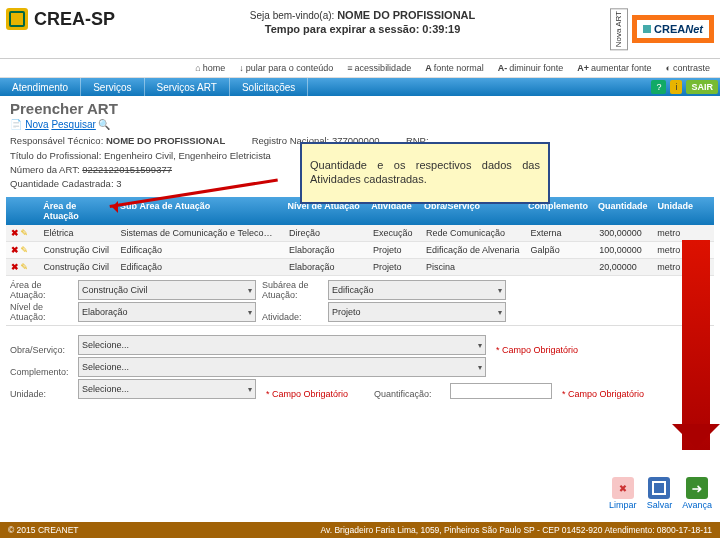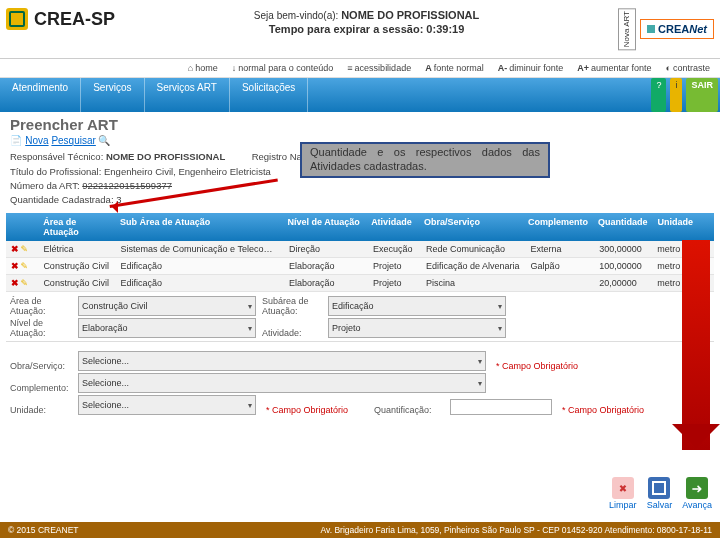--- a/index.html
+++ b/index.html
@@ -5,25 +5,25 @@
 html,body{margin:0;padding:0;font-family:Arial,Helvetica,sans-serif;font-size:10px;color:#333;background:#fff}
 .page{width:720px;height:540px;position:relative;overflow:hidden;border-bottom:2px solid #000}
 .topbar{display:flex;align-items:flex-start;padding:8px 6px;border-bottom:1px solid #ccc}
 .logo{display:flex;align-items:center;font-weight:bold;font-size:18px;color:#222}
 .logo .badge{width:22px;height:22px;background:#e8b400;border-radius:3px;margin-right:6px;display:inline-block;position:relative}
 .logo .badge::after{content:"";position:absolute;inset:3px;border:2px solid #064;border-radius:2px}
 .welcome{flex:1;text-align:center;font-size:10px;line-height:1.3}
 .welcome b{font-size:11px}
 .badges{display:flex;gap:4px;align-items:center}
 .novabadge{border:1px solid #999;padding:2px 4px;font-size:8px;writing-mode:vertical-rl;transform:rotate(180deg);line-height:1}
-.creanet{border:1px solid #f97316;padding:3px 6px;font-size:11px;font-weight:bold;color:#036;display:flex;align-items:center;gap:3px}
+.creanet{border:5px solid #f97316;padding:3px 6px;font-size:11px;font-weight:bold;color:#036;display:flex;align-items:center;gap:3px}
 .creanet .sq{display:inline-block;width:8px;height:8px;background:#4aa}
 .toolstrip{display:flex;justify-content:flex-end;gap:14px;padding:4px 10px;font-size:9px;color:#444;border-bottom:1px solid #ddd;align-items:center}
 .toolstrip span.icon{font-weight:bold;margin-right:2px}
-.bluemenu{background:linear-gradient(#4aa4e0,#1177bb);display:flex;padding:0;height:34px;color:#fff;font-size:10px}
+.bluemenu{background:linear-gradient(#4aa4e0,#1177bb);display:flex;align-items:center;padding:0;height:18px;color:#fff;font-size:10px}
 .bluemenu .mi{padding:4px 12px;border-right:1px solid rgba(255,255,255,.4);cursor:pointer}
 .bluemenu .spacer{flex:1}
 .bluemenu .btn{margin:0 2px;padding:2px 5px;font-size:9px;border-radius:2px}
 .btn-help{background:#1a6;color:#fff}
 .btn-info{background:#e8b400;color:#333}
 .btn-exit{background:#7b3;color:#fff;font-weight:bold}
 h2.title{margin:4px 0 0 10px;font-size:15px;color:#666;font-weight:bold}
 .subnav{padding:2px 10px;color:#06c;font-size:10px}
 .subnav .lnk{color:#06c;text-decoration:underline;cursor:pointer}
 .info{padding:2px 10px;font-size:9.5px;color:#444;line-height:1.5}
@@ -45,21 +45,21 @@
 .trow div{padding:3px 5px;white-space:nowrap;overflow:hidden;text-overflow:ellipsis}
 .ico-del{color:#c00;font-weight:bold;cursor:pointer;margin-right:2px}
 .ico-edit{color:#e8b400;cursor:pointer}
 .formgrid{margin:4px 6px;font-size:9px}
 .frow{display:flex;align-items:flex-end;margin:2px 4px;gap:6px}
 .flabel{width:62px;color:#555;text-align:left}
 .fsel{border:1px solid #aaa;background:#eee;height:16px;font-size:9px;padding:1px 3px;min-width:150px;display:flex;align-items:center;justify-content:space-between}
 .fsel .chev{font-size:8px;color:#555}
 .req{color:#c00;font-size:9px;margin-left:4px}
 .finput{border:1px solid #aaa;height:14px;width:100px;background:#fff}
-.annot{position:absolute;left:300px;top:142px;width:230px;border:2px solid #2a4a8a;background:#a3a3a3;padding:2px 8px;font-size:11px;text-align:justify;line-height:1.25;z-index:5}
+.annot{position:absolute;left:300px;top:142px;width:230px;border:2px solid #2a4a8a;background:#fef9c3;padding:15px 8px;font-size:11px;text-align:justify;line-height:1.25;z-index:5}
 .arrow-red{position:absolute;top:168px;left:110px;width:180px;height:40px;z-index:4}
 .arrow-red::before{content:"";position:absolute;left:0;bottom:0;width:170px;height:0;border-top:3px solid #c00;transform-origin:left bottom;transform:rotate(-9deg)}
 .arrow-red::after{content:"";position:absolute;left:-4px;bottom:-5px;border:6px solid transparent;border-right-color:#c00}
 .bigarrow{position:absolute;right:10px;top:240px;width:28px;height:210px;background:linear-gradient(#d10,#a00);z-index:6}
 .bigarrow::after{content:"";position:absolute;left:-10px;bottom:-22px;border:24px solid transparent;border-top-color:#a00}
 .actionrow{position:absolute;right:8px;bottom:30px;display:flex;gap:10px;font-size:9px;color:#06c;align-items:flex-end}
 .actionrow .abtn{text-align:left;cursor:pointer}
 .abtn .aicn{width:22px;height:22px;margin:0 auto 1px auto;border-radius:3px}
 .icn-clear{background:#f7c6c6;position:relative}
 .icn-clear::after{content:"✖";color:#c33;position:absolute;inset:0;display:flex;align-items:center;justify-content:center;font-size:10px}
@@ -87,21 +87,21 @@
     <div class="novabadge">Nova ART</div>
     <div class="creanet">
       <span class="sq"></span>
       <span><span>CREA</span><i>Net</i></span>
     </div>
   </div>
 </div>
 
 <div class="toolstrip">
   <span><span class="icon">⌂</span><span>home</span></span>
-  <span><span class="icon">↓</span><span>normal para o conteúdo</span></span>
+  <span><span class="icon">↓</span><span>pular para o conteúdo</span></span>
   <span><span class="icon">≡</span><span>acessibilidade</span></span>
   <span><span class="icon">A</span><span>fonte normal</span></span>
   <span><span class="icon">A-</span><span>diminuir fonte</span></span>
   <span><span class="icon">A+</span><span>aumentar fonte</span></span>
   <span><span class="icon">◐</span><span>contraste</span></span>
 </div>
 
 <div class="bluemenu">
   <div class="mi">Atendimento</div>
   <div class="mi">Serviços</div>

